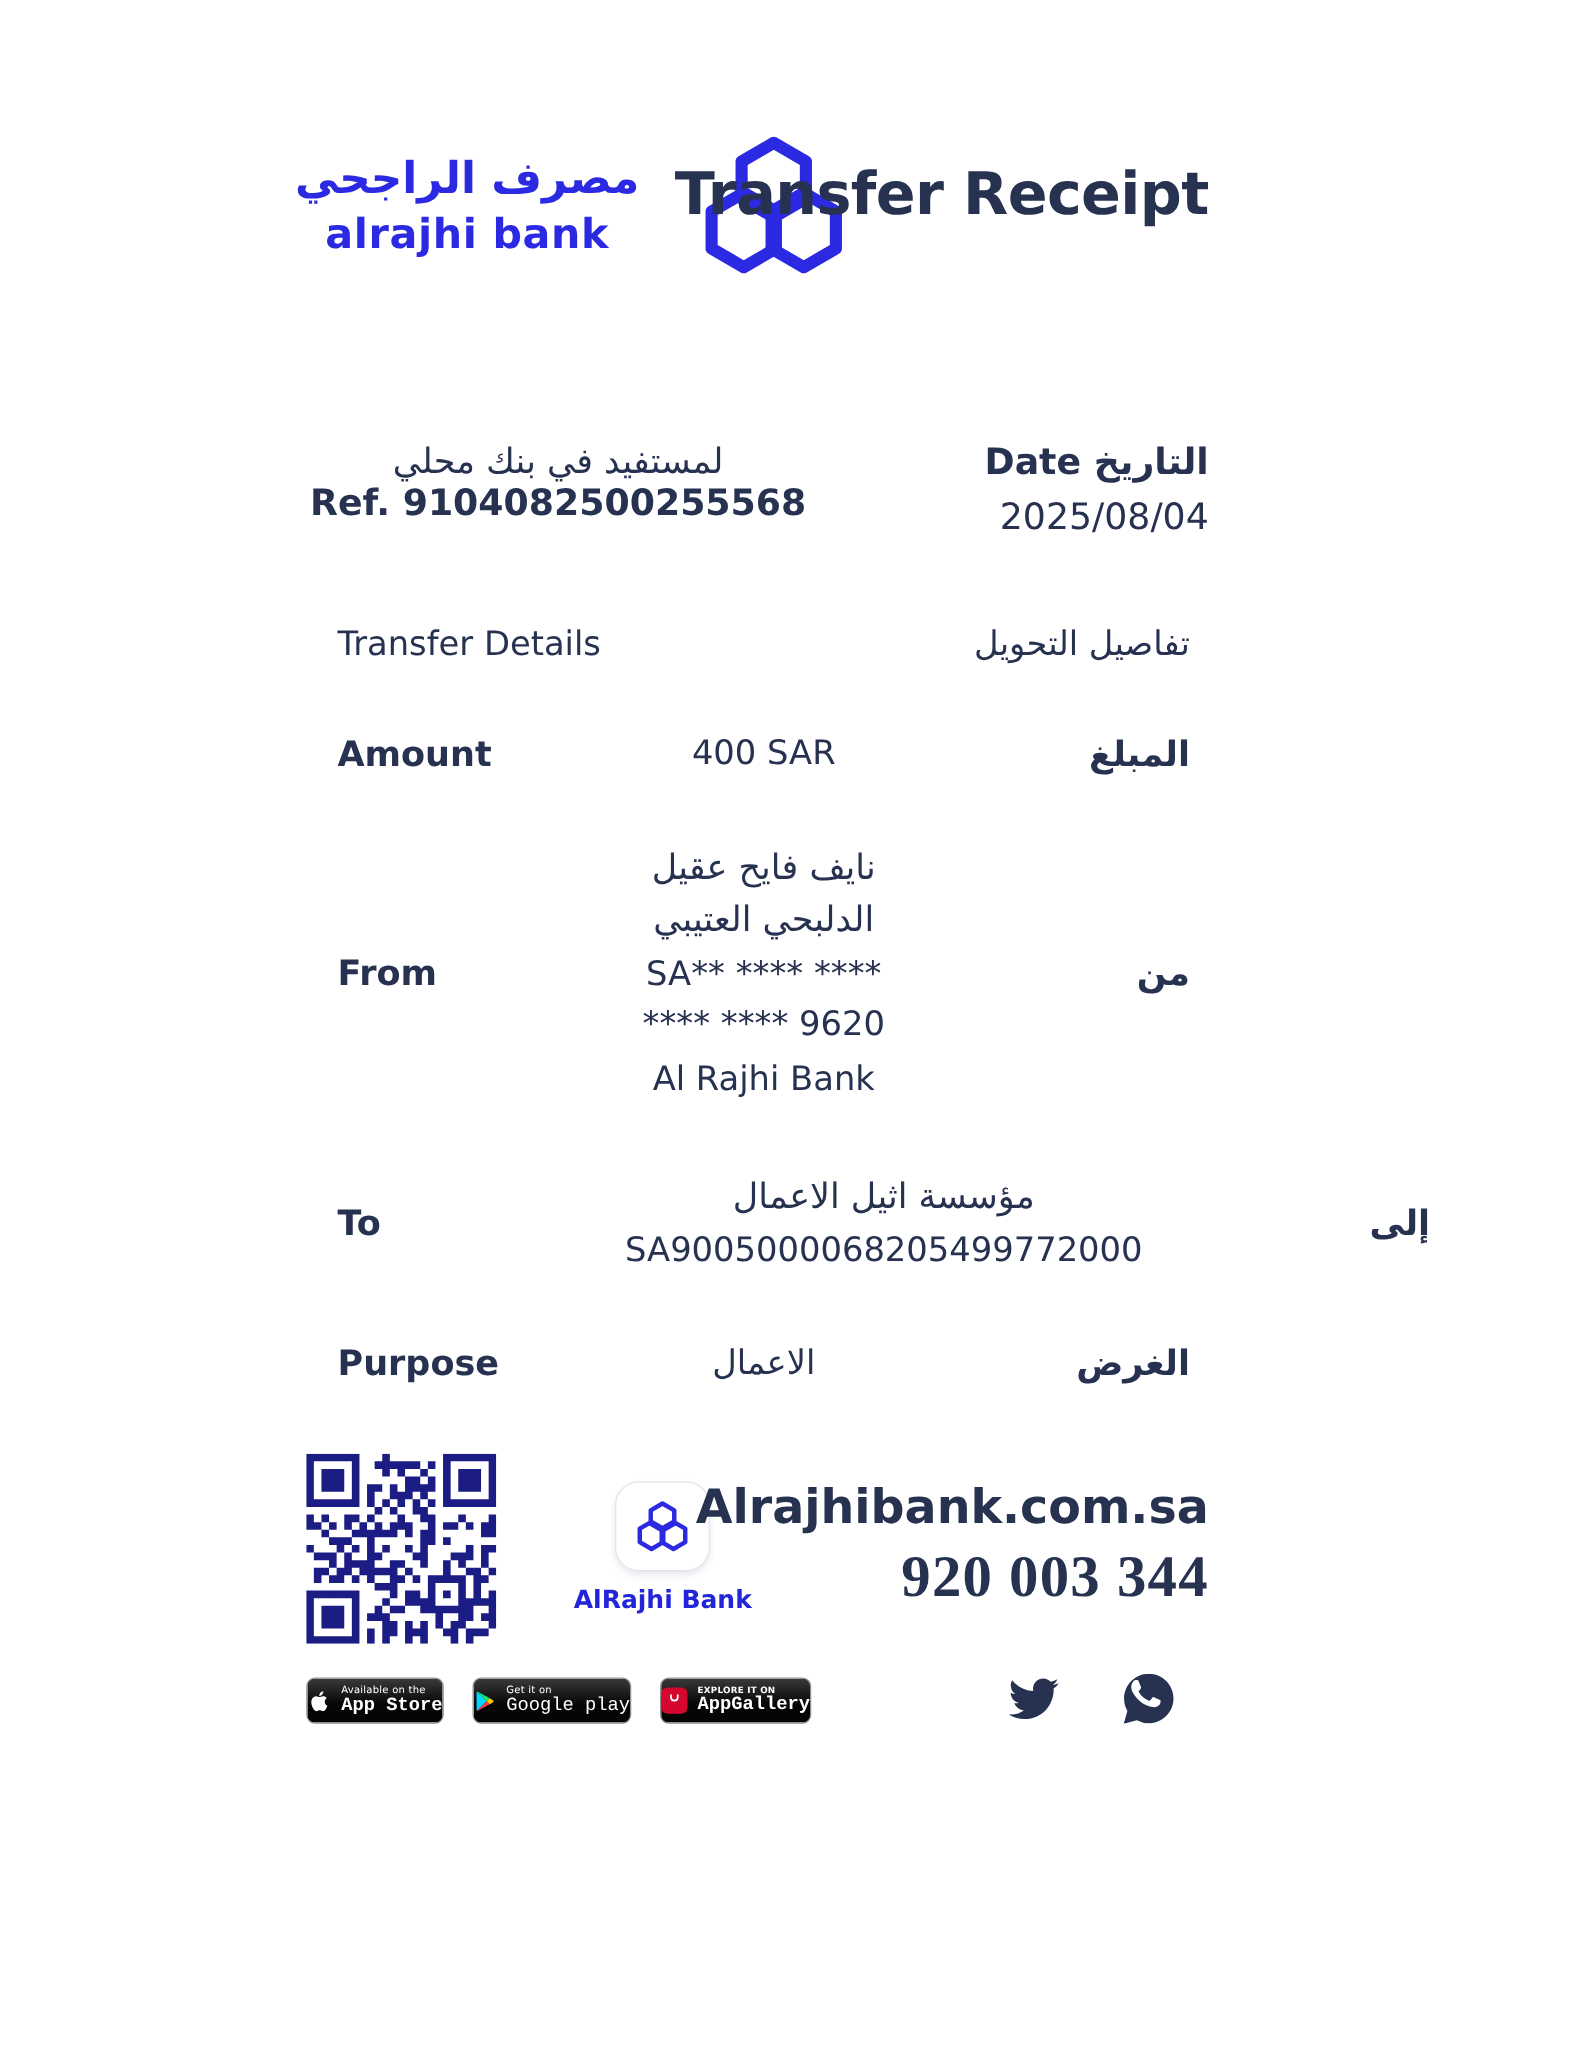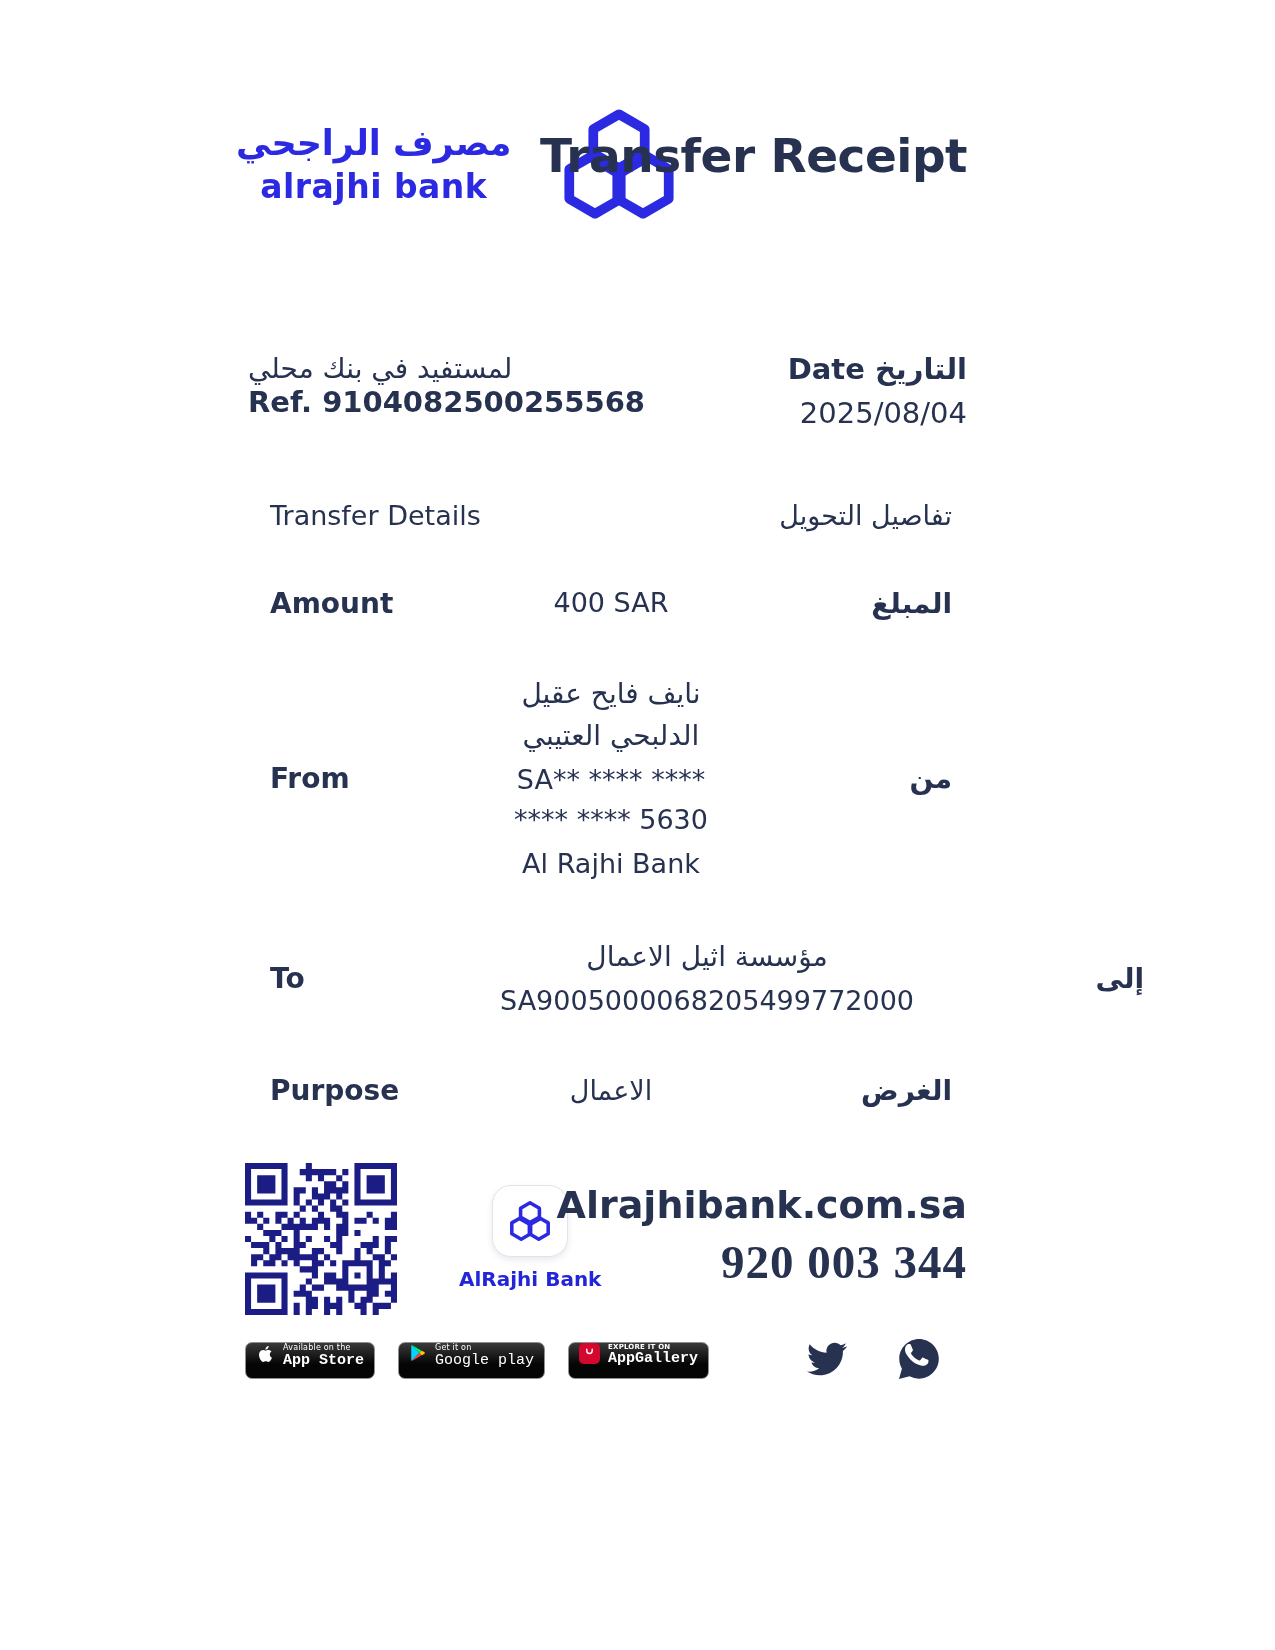--- a/index.html
+++ b/index.html
@@ -18,21 +18,21 @@
   .brand-en{font-size:33px;font-weight:700;letter-spacing:.5px;}
   .brand-mark{width:126px;height:120px;}
   .hx{fill:none;stroke:var(--blue);stroke-width:17;stroke-linejoin:round;}
 
   .title-block{position:absolute;top:108px;right:190px;text-align:right;}
   .title-ar{font-size:46px;font-weight:700;direction:rtl;line-height:1.15;}
   .title-en{font-size:47px;font-weight:800;margin-top:20px;letter-spacing:-.5px;}
 
   
   .meta{position:absolute;top:352px;left:130px;right:190px;display:flex;justify-content:space-between;align-items:flex-start;}
-  .meta-note{font-size:28px;direction:rtl;text-align:left;}
+  .meta-note{font-size:28px;direction:rtl;text-align:center;}
   .meta-ref{font-size:29px;font-weight:700;}
   .meta-right{text-align:right;}
   .meta-date-label{font-size:29px;font-weight:700;direction:rtl;}
   .meta-date-value{font-size:29px;font-weight:500;margin-top:10px;}
 
   
   .details{position:absolute;top:500px;left:152px;right:205px;}
   .sec-head{display:flex;justify-content:space-between;align-items:center;font-size:27px;margin-bottom:52px;}
   .sec-head .ar{direction:rtl;}
   .d-row{display:grid;grid-template-columns:230px 1fr 230px;align-items:center;margin-bottom:46px;}
@@ -46,21 +46,21 @@
 
   
   .footer-left{position:absolute;top:1163px;left:127px;}
   .fl-top{display:flex;align-items:flex-start;gap:62px;}
   .qr{width:152px;height:152px;display:block;}
   .app{display:flex;flex-direction:column;align-items:center;margin-top:22px;}
   .app-icon{width:76px;height:72px;background:#fff;border:1px solid #e3e3ec;border-radius:19px;display:flex;align-items:center;justify-content:center;box-shadow:0 3px 6px rgba(40,40,90,.10);}
   .app-icon svg{width:46px;height:44px;}
   .app-label{margin-top:10px;font-size:20px;font-weight:700;color:#2326d8;}
   .badges{display:flex;gap:23px;margin-top:27px;}
-  .badge{height:37px;min-width:101px;background:linear-gradient(180deg,#3a3a3a,#050505 60%);border:1px solid #8f8f8f;border-radius:7px;color:#fff;display:flex;align-items:flex-start;padding:0 10px;gap:8px;cursor:pointer;}
+  .badge{height:37px;min-width:101px;background:linear-gradient(180deg,#3a3a3a,#050505 60%);border:1px solid #8f8f8f;border-radius:7px;color:#fff;display:flex;align-items:center;padding:0 0;gap:8px;cursor:pointer;}
   .badge .b-text{display:flex;flex-direction:column;justify-content:center;}
   .badge small{font-size:8px;line-height:1.2;letter-spacing:.2px;white-space:nowrap;}
   .badge .l2{font-size:15px;line-height:1.1;font-weight:600;white-space:nowrap;font-family:Liberation Mono, monospace;}
   .badge.gplay .l2{font-weight:500;}
   .badge.agallery small{font-weight:700;font-size:7px;}
   .b-icon{display:flex;align-items:center;}
   .b-icon svg{display:block;}
   .ag-chip{width:21px;height:21px;background:#d4082f;border-radius:5px;display:flex;align-items:center;justify-content:center;}
 
   .footer-right{position:absolute;top:1163px;right:190px;text-align:right;}
@@ -121,21 +121,21 @@
     <div class="d-row">
       <div class="lab-en">Amount</div>
       <div class="val">400 SAR</div>
       <div class="lab-ar">المبلغ</div>
     </div>
 
     <div class="d-row multi">
       <div class="lab-en">From</div>
       <div class="val">
         <div class="ar-line">نايف فايح عقيل الدلبحي العتيبي</div>
-        <div class="num-line">SA** **** **** **** **** 5630</div>
+        <div class="num-line">SA** **** **** **** **** 9620</div>
         <div>Al Rajhi Bank</div>
       </div>
       <div class="lab-ar">من</div>
     </div>
 
     <div class="d-row multi">
       <div class="lab-en">To</div>
       <div class="val">
         <div class="ar-line">مؤسسة اثيل الاعمال</div>
         <div class="num-line">SA9005000068205499772000</div>

